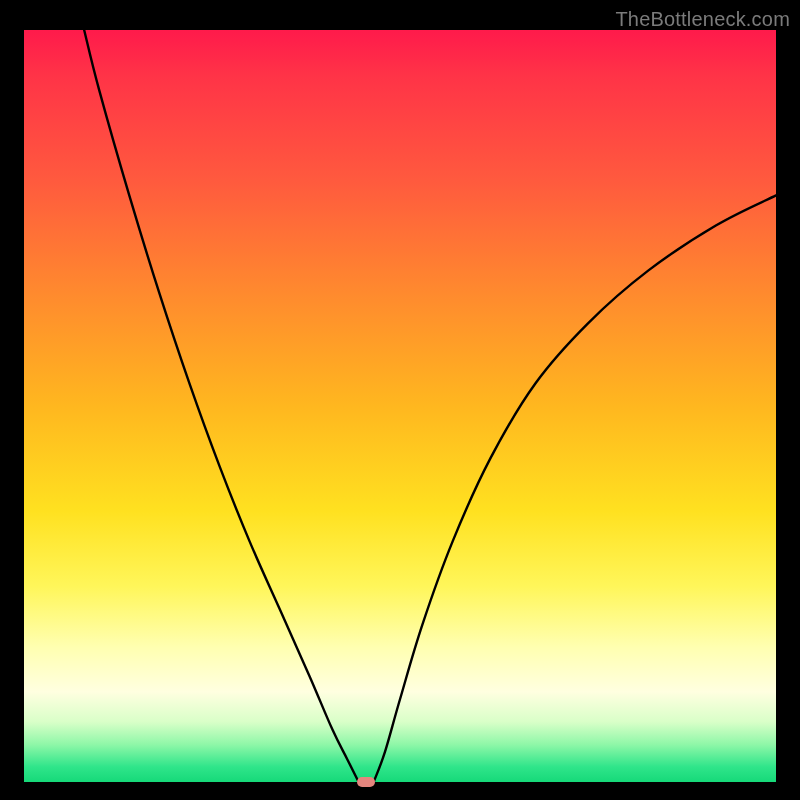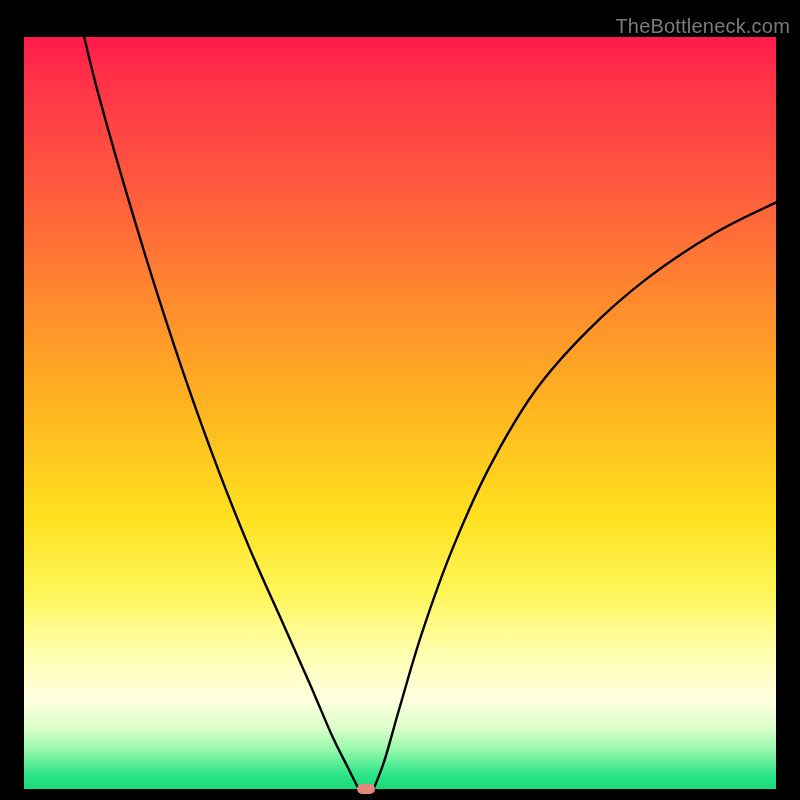--- a/index.html
+++ b/index.html
@@ -7,21 +7,21 @@
     padding: 0;
     width: 800px;
     height: 800px;
     background: #000;
     overflow: hidden;
     font-family: Arial, Helvetica, sans-serif;
   }
   .frame {
     position: absolute;
     left: 0;
-    top: 13px;
+    top: 6px;
     width: 800px;
     height: 652px;
     background: #000;
   }
   .plot-area {
     position: absolute;
     left: 24px;
     top: 24px;
     width: 752px;
     height: 752px;

